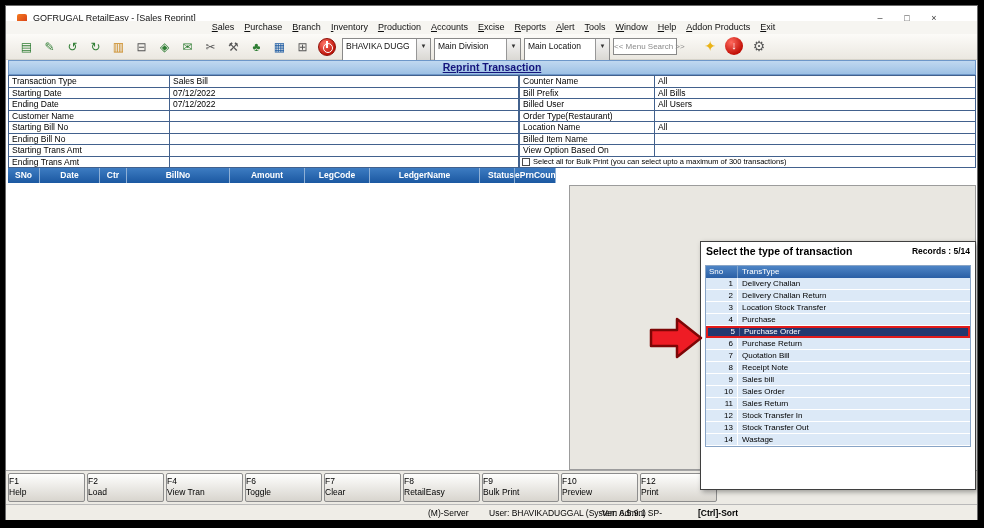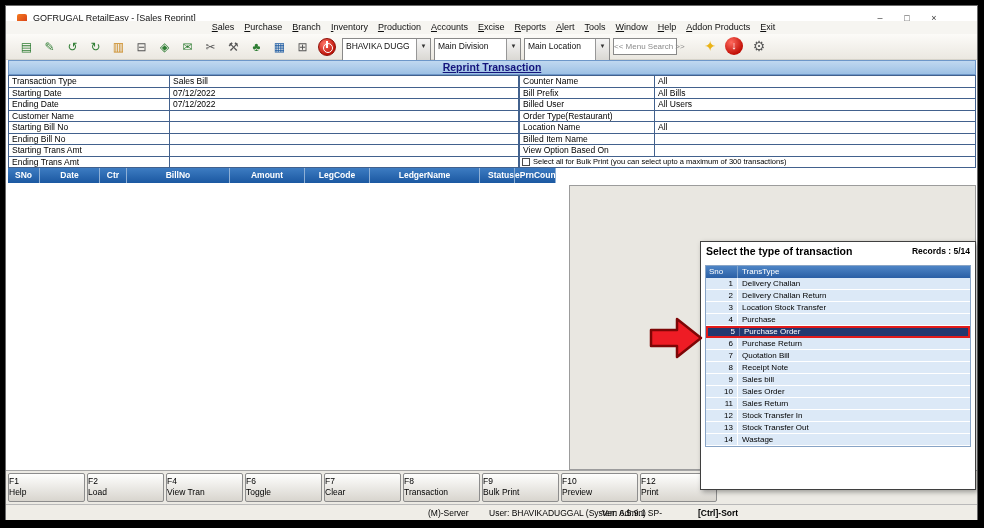--- a/index.html
+++ b/index.html
@@ -271,21 +271,21 @@
   <div class="fkey">
     <span>F6</span>
       <span>Toggle</span>
   </div>
   <div class="fkey">
     <span>F7</span>
       <span>Clear</span>
   </div>
   <div class="fkey">
     <span>F8</span>
-      <span>Transaction</span>
+      <span>RetailEasy</span>
   </div>
   <div class="fkey">
     <span>F9</span>
       <span>Bulk Print</span>
   </div>
   <div class="fkey">
     <span>F10</span>
       <span>Preview</span>
   </div>
   <div class="fkey">

